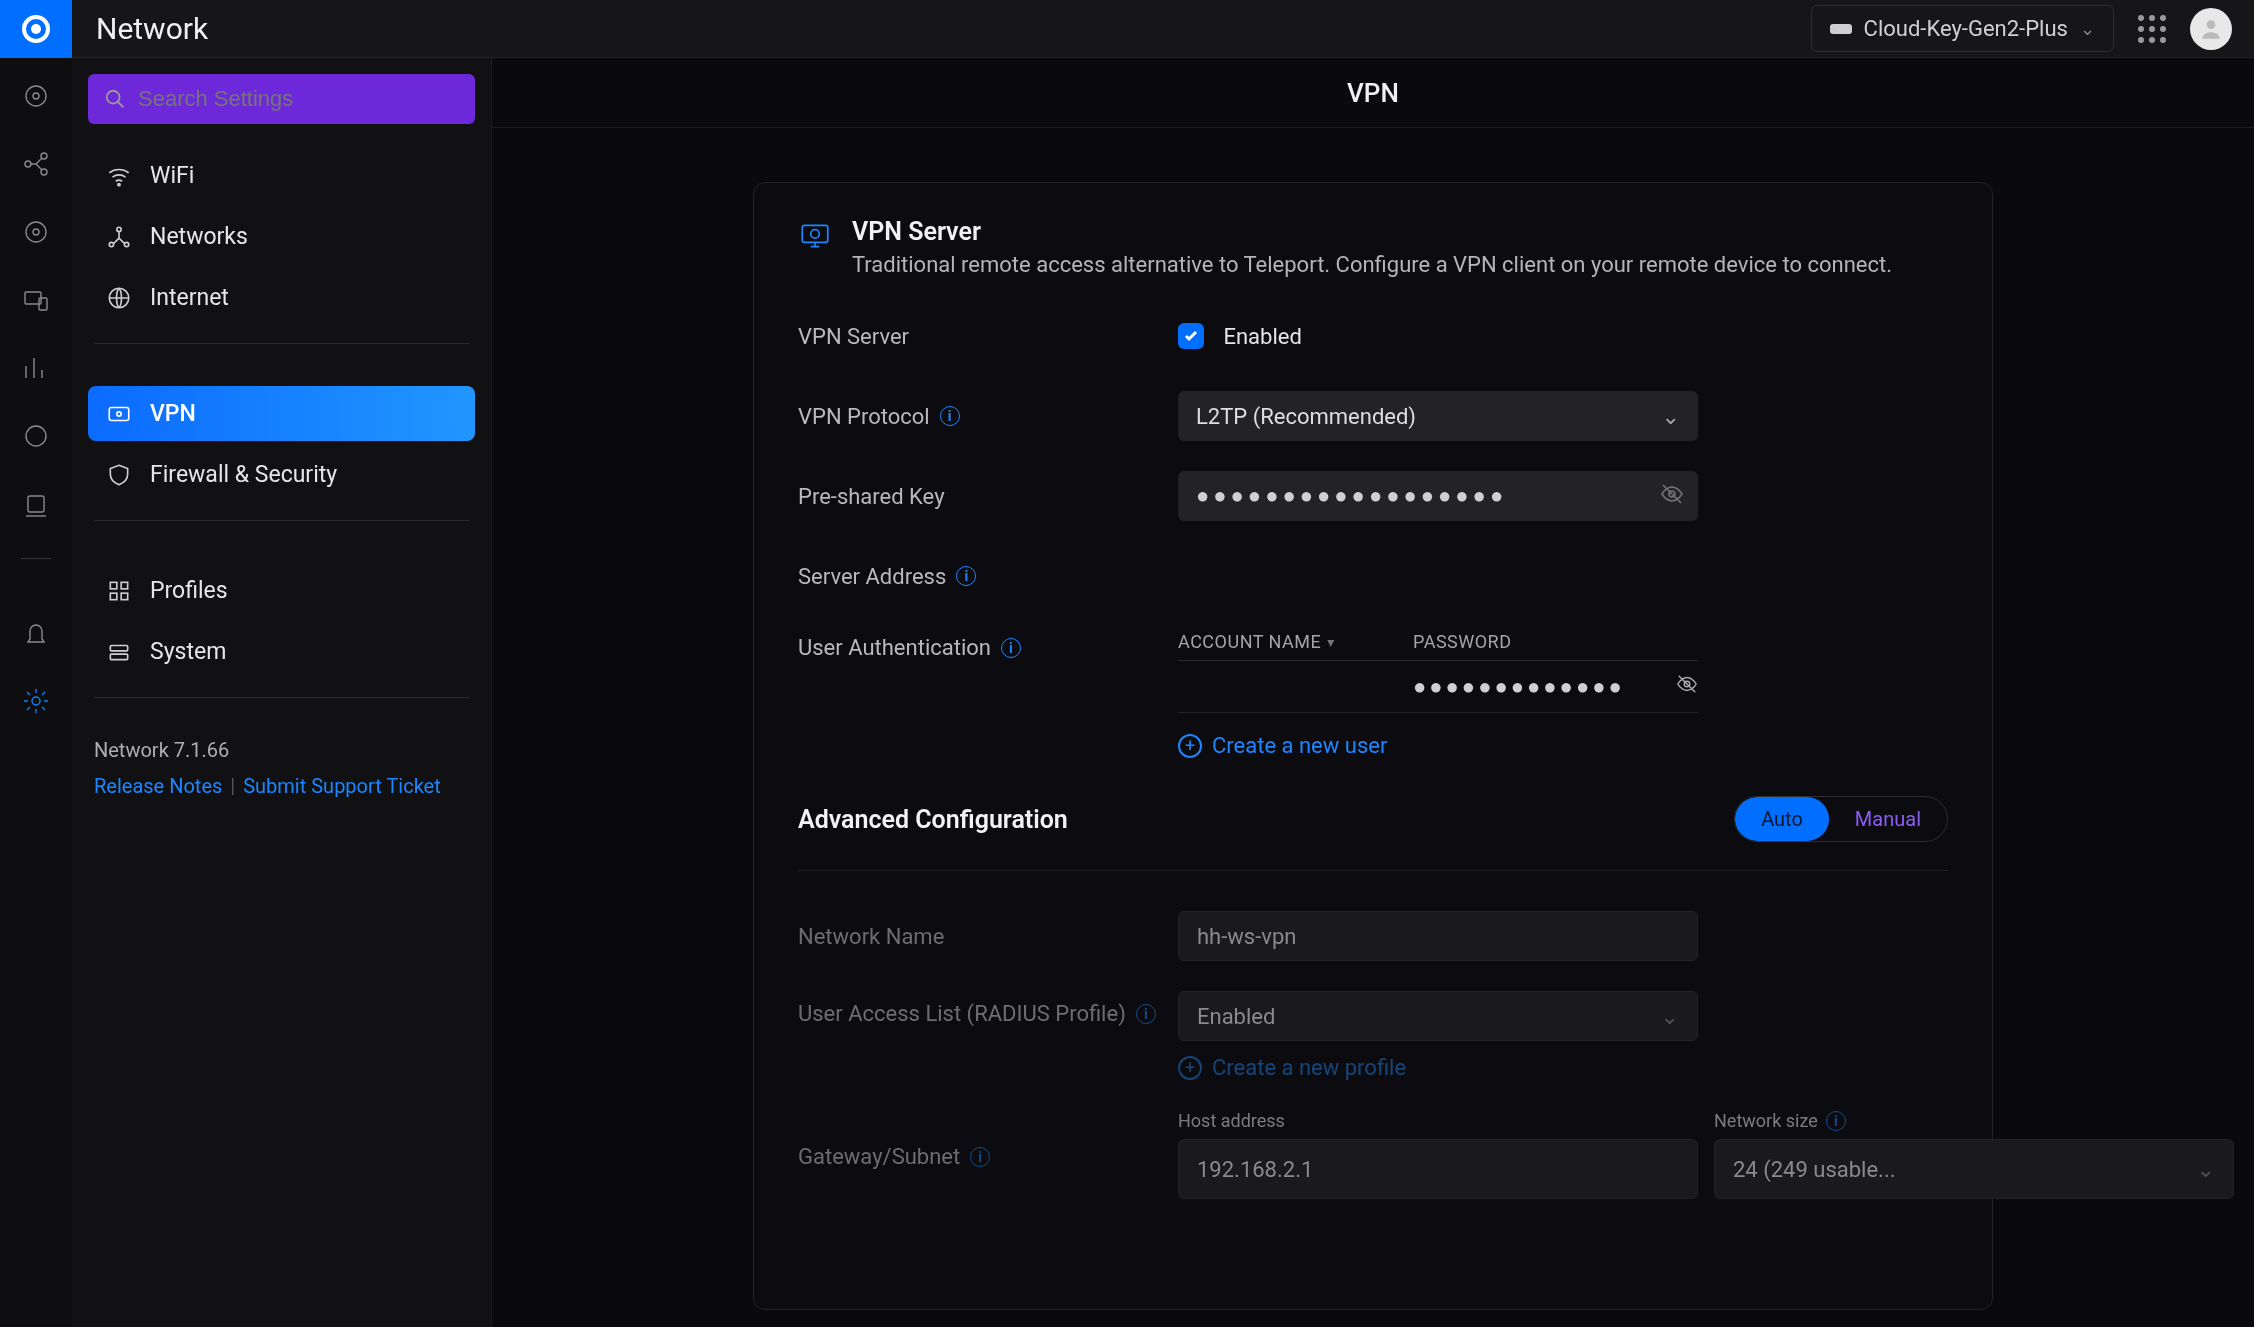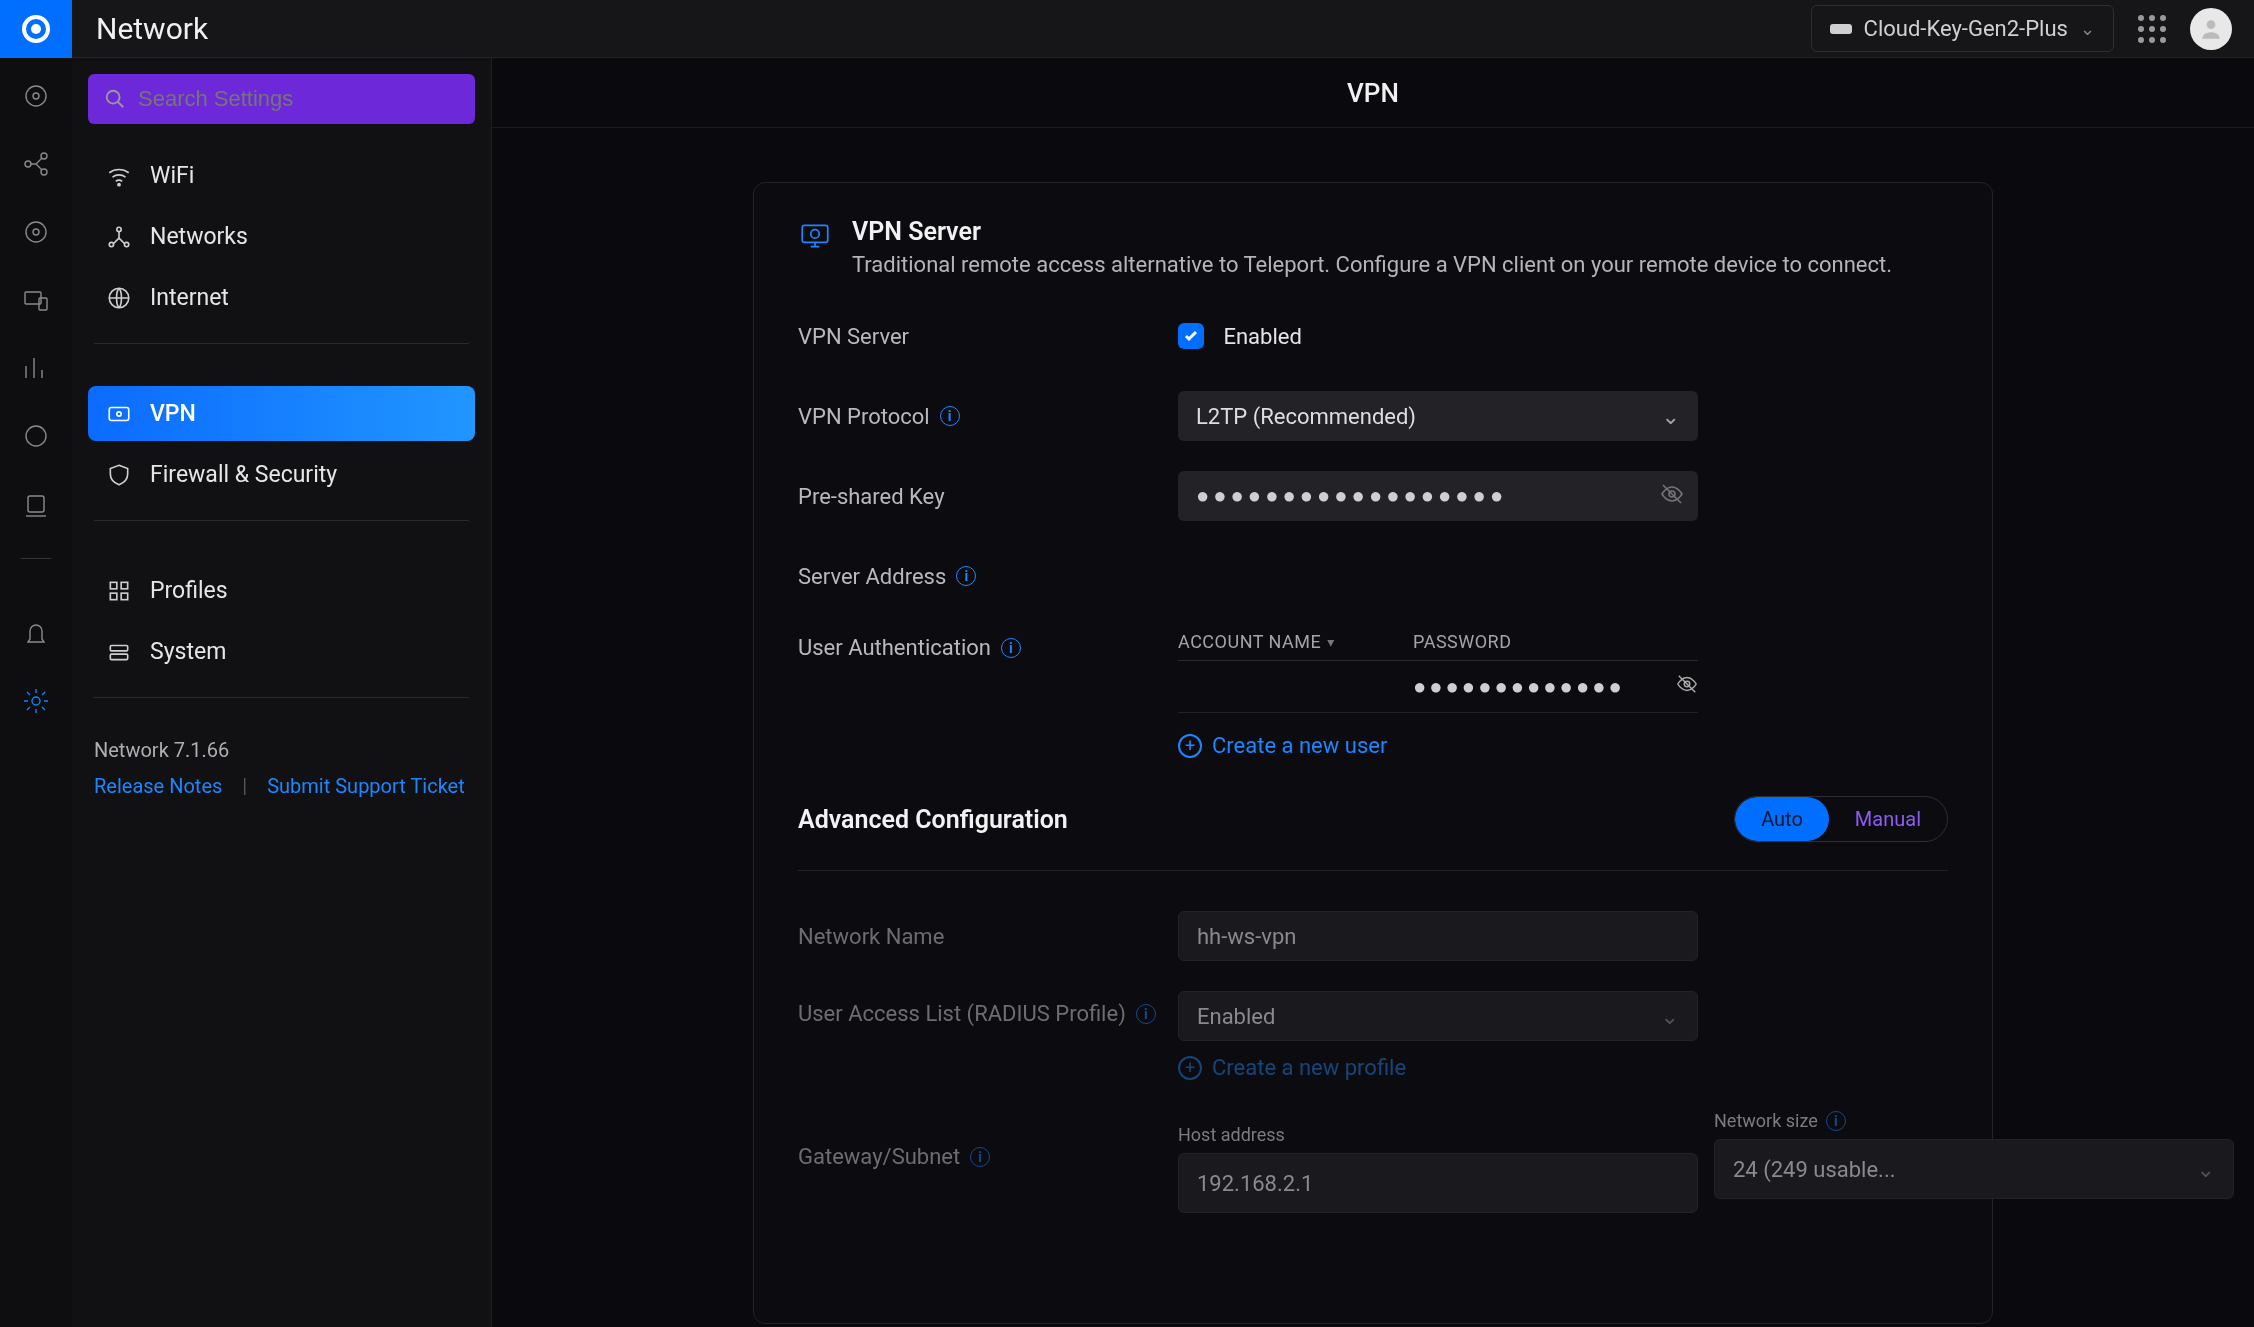--- a/index.html
+++ b/index.html
@@ -74,21 +74,21 @@
   }
   .navitem svg { width:26px; height:26px; stroke:#cfcfd2; fill:none; stroke-width:1.5; }
   .navitem.selected {
     background: linear-gradient(90deg,#0b6bff,#2196ff);
     color:#fff; font-weight:500;
   }
   .navitem.selected svg { stroke:#fff; }
   .sep { height:1px; background:#2a2a2c; margin:18px 6px; }
   .footer { margin-top:18px; color:#aeaeb2; font-size:20px; }
   .footer .ver { margin:4px 6px 12px; }
-  .footer .links { display:flex; align-items:center; gap:20px; margin-left:6px;}
+  .footer .links { display:flex; align-items:center; gap:8px; margin-left:6px;}
   .footer a { color:#1d86ff; text-decoration:none; cursor:pointer; }
   .footer .pipe { color:#555; }
 
   
   .main { flex:1; overflow:auto; }
   .main-header {
     height:70px; display:flex; align-items:center; justify-content:center;
     border-bottom:1px solid #1d1d1f; color:#f0f0f0; font-size:26px; font-weight:500;
   }
   .panel {
@@ -160,21 +160,21 @@
   .textfield.disabled { color:#8a8a8d; }
   .adv-add { display:flex; align-items:center; gap:10px; margin-top:14px;
     color:#1d6bbf; cursor:default; font-size:22px; opacity:.6; }
   .adv-add .plus { width:24px; height:24px; border:2px solid #1d6bbf; border-radius:50%;
     display:flex; align-items:center; justify-content:center; font-size:18px; line-height:1; }
 
   .gs-wrap { display:flex; gap:16px; width:520px; }
   .gs-col { display:flex; flex-direction:column; gap:8px; }
   .gs-col .collab { font-size:18px; color:#7c7c7f; display:flex; align-items:center; gap:8px;}
   .gs-col .textfield { height:60px; }
-  .gs-col.host { flex:0 0 270px;margin-top:14px; }
+  .gs-col.host { flex:0 0 270px; }
   .gs-col.size { flex:1; }
   .gs-col.size .textfield { justify-content:space-between; }
 
   .sort-caret { font-size:14px; opacity:.7; }
   .ck-icon { width:22px; height:10px; background:#cfcfd2; border-radius:3px; }
 </style>
 </head>
 <body>
 
 <div class="app">

